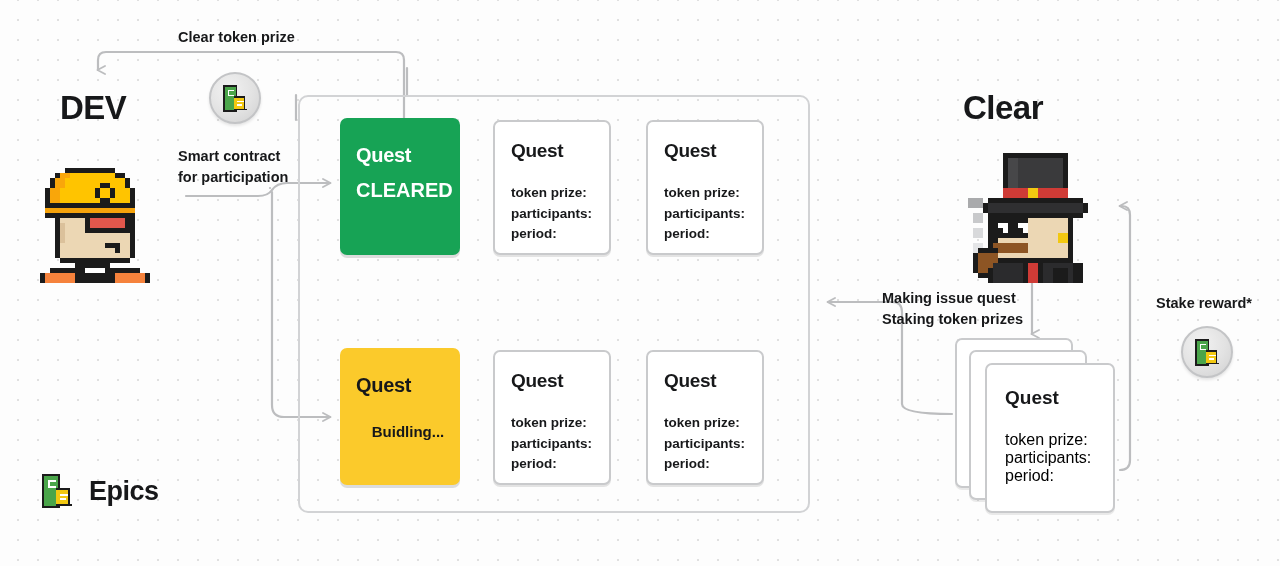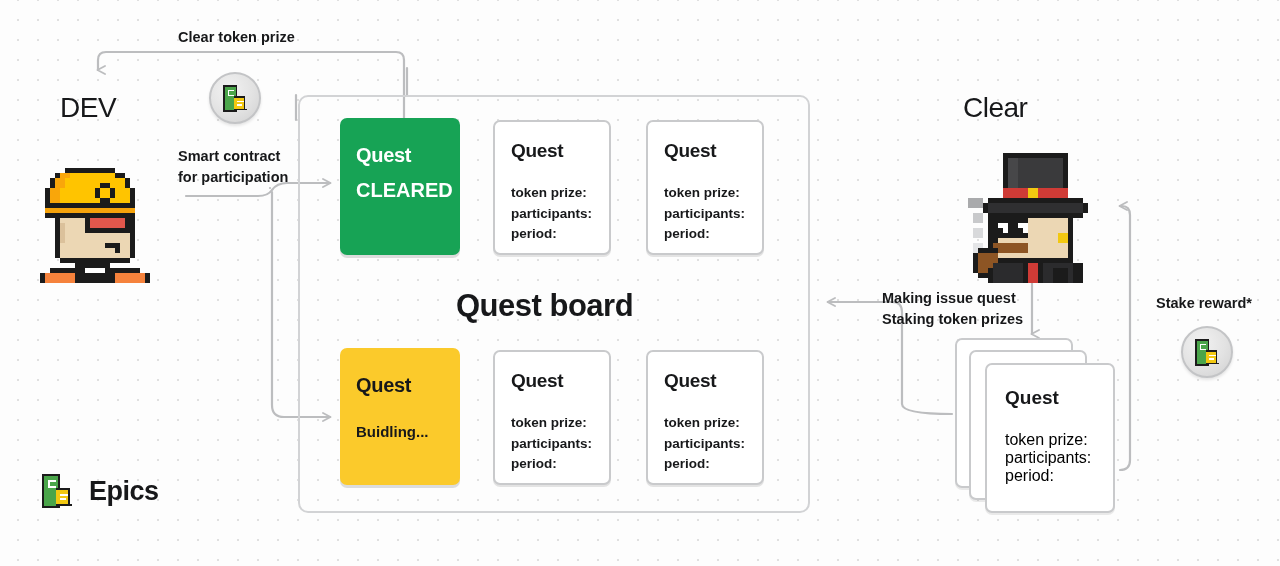--- a/index.html
+++ b/index.html
@@ -14,22 +14,22 @@
     background-color:#fdfdfd;
     background-image:radial-gradient(circle, #e0e0e0 1px, transparent 1.1px);
     background-size:20px 20px;
     background-position:8px 10px;
   }
   .abs{position:absolute;}
   svg.wires{position:absolute;left:0;top:0;width:1280px;height:566px;overflow:visible;}
 
   
   .actor-title{
-    font-weight:normal;color:#17181a;letter-spacing:-0.5px;
-    font-size:28px;line-height:40px;white-space:nowrap;
+    font-weight:bold;color:#17181a;letter-spacing:-0.5px;
+    font-size:33px;line-height:40px;white-space:nowrap;
   }
   .board-title{
     font-size:31px;font-weight:bold;color:#17181a;
     letter-spacing:-0.5px;white-space:nowrap;
   }
   .edge-label{
     font-size:14.5px;font-weight:bold;color:#17181a;
     line-height:21px;white-space:nowrap;
   }
 
@@ -56,21 +56,21 @@
 
   .card-status{
     width:120px;height:137px;padding:26px 0 0 16px;border:none;
     box-shadow:0 3px 0 rgba(0,0,0,0.13);
   }
   .card-green{background:#17a355;}
   .card-green .c-title{color:#ffffff;font-size:20px;}
   .card-green .c-sub{color:#ffffff;font-size:20px;font-weight:bold;margin-top:12px;}
   .card-yellow{background:#fbca2b;}
   .card-yellow .c-title{color:#17181a;font-size:20px;}
-  .card-yellow .c-sub{color:#17181a;font-size:15px;font-weight:bold;margin-top:26px;}
+  .card-yellow .c-sub{color:#17181a;font-size:15px;font-weight:bold;margin-top:26px;text-align:center;}
 
   
   .stack{left:955px;top:338px;width:160px;height:175px;}
   .stack .sheet{
     position:absolute;box-sizing:border-box;width:118px;height:150px;
     border:2px solid #c9cacc;border-radius:7px;background:#fff;
     box-shadow:0 2px 0 rgba(0,0,0,0.08);
   }
   .stack .s1{left:0px;top:0px;}
   .stack .s2{left:14px;top:12px;}
@@ -237,21 +237,20 @@
 
   <div class="abs" style="left:882px;top:288px;">
     <div class="edge-label">Making issue quest</div>
     <div class="edge-label">Staking token prizes</div>
   </div>
 
   <div class="abs edge-label" style="left:1156px;top:293px;">Stake reward*</div>
 
   <div class="abs board"></div>
 
-  <div class="abs board-title" style="left:456px;top:288px;">Quest board</div>
 
   <div class="abs card card-status card-green" style="left:340px;top:118px;">
     <div class="c-title">Quest</div>
     <div class="c-sub">CLEARED</div>
   </div>
 
   <div class="abs card card-status card-yellow" style="left:340px;top:348px;">
     <div class="c-title">Quest</div>
     <div class="c-sub">Buidling...</div>
   </div>

